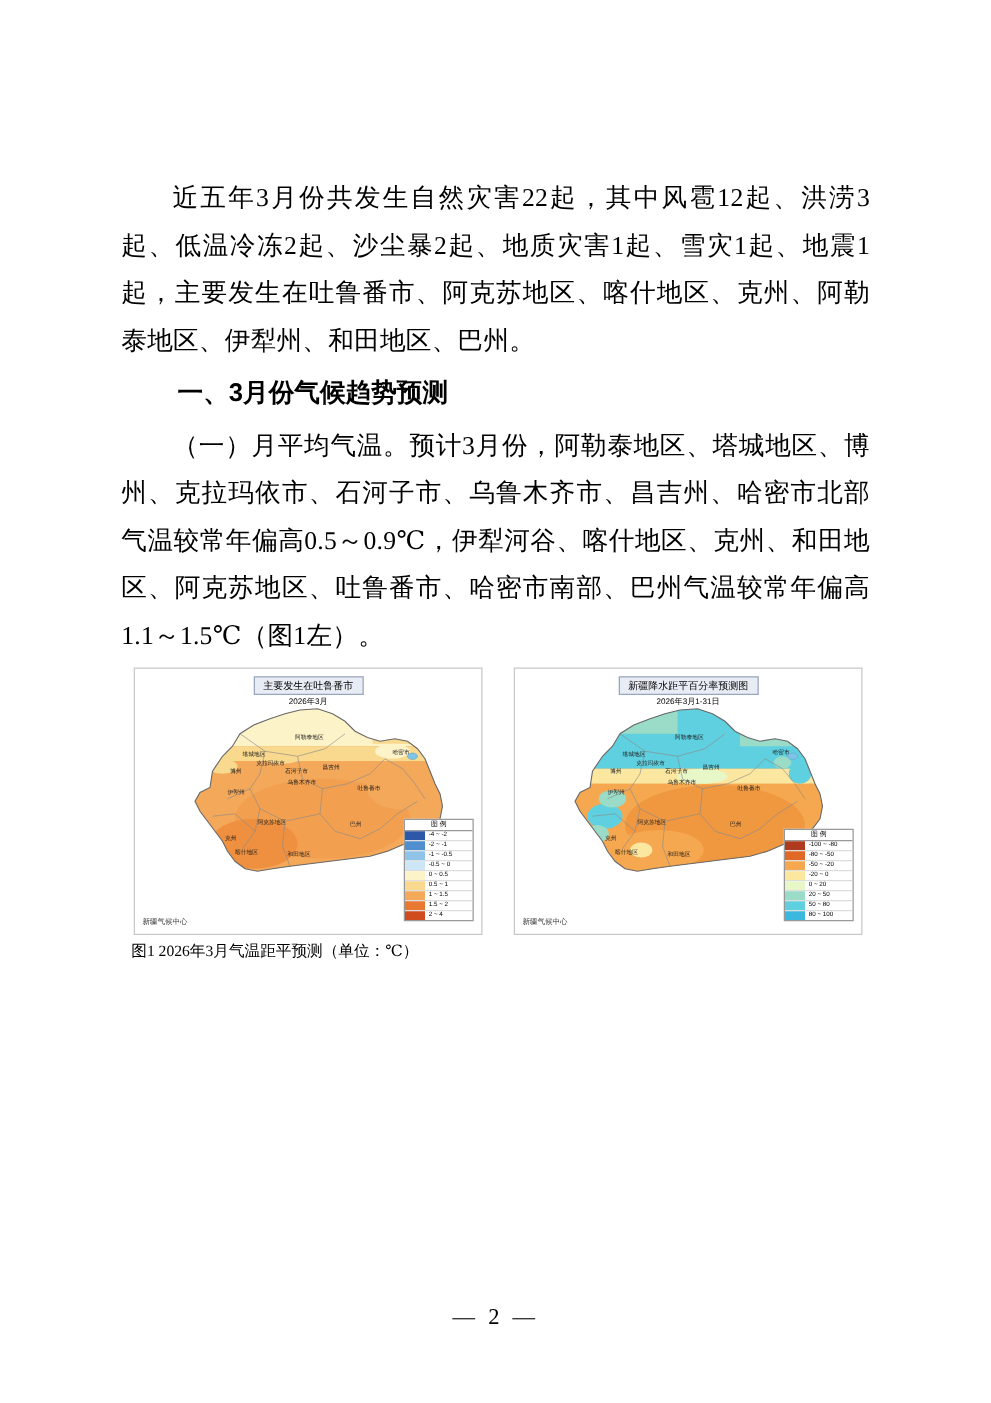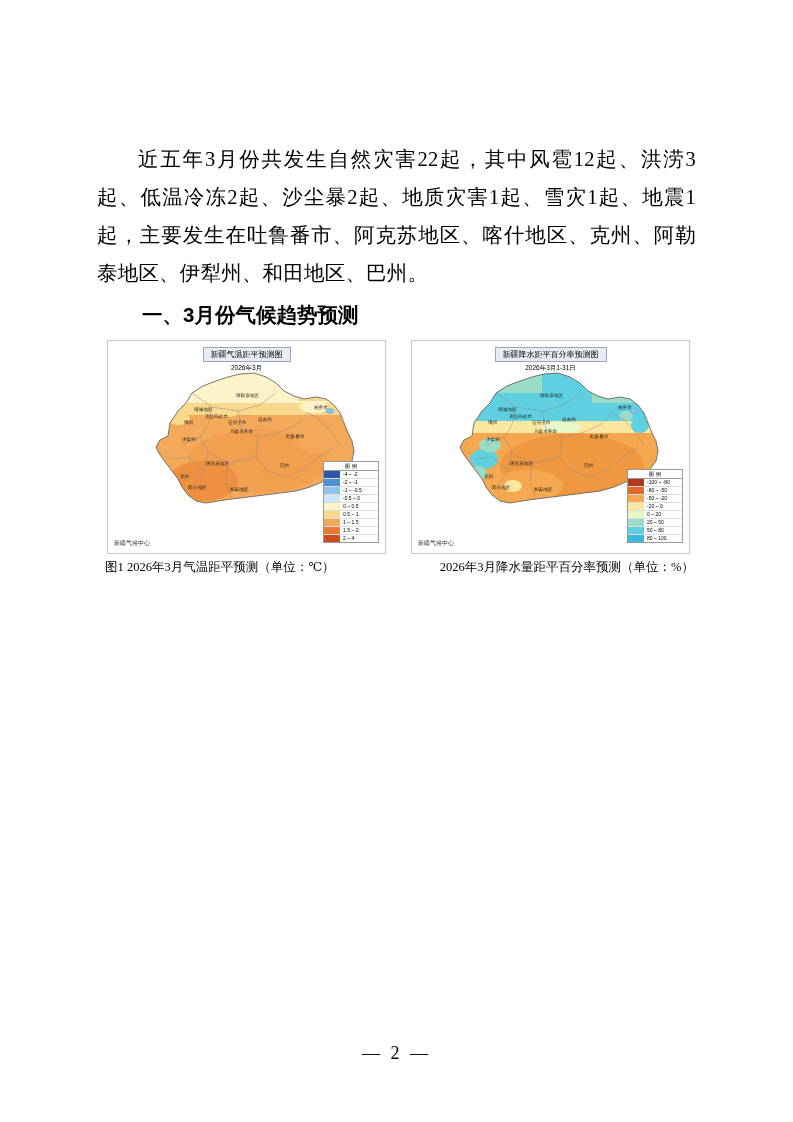--- a/index.html
+++ b/index.html
@@ -154,26 +154,27 @@
 </style>
 </head>
 <body>
 
 <div class="page">
 
   <p class="para">近五年3月份共发生自然灾害22起，其中风雹12起、洪涝3起、低温冷冻2起、沙尘暴2起、地质灾害1起、雪灾1起、地震1起，主要发生在吐鲁番市、阿克苏地区、喀什地区、克州、阿勒泰地区、伊犁州、和田地区、巴州。</p>
 
   <p class="heading">一、3月份气候趋势预测</p>
 
+  <p class="para">（一）月平均气温。预计3月份，阿勒泰地区、塔城地区、博州、克拉玛依市、石河子市、乌鲁木齐市、昌吉州、哈密市北部气温较常年偏高0.5～0.9℃，伊犁河谷、喀什地区、克州、和田地区、阿克苏地区、吐鲁番市、哈密市南部、巴州气温较常年偏高1.1～1.5℃（图1左）。</p>
 
   <div class="figure-row">
 
     <div class="figure-box">
       <div class="map-title">
-        <span class="t1">新疆气温距平预测图</span>
+        <span class="t1">主要发生在吐鲁番市</span>
         <span class="t2">2026年3月</span>
       </div>
 
       <svg class="map-svg" width="277" height="212" viewBox="0 0 277 212">
         <defs>
           <clipPath id="xjclipL">
             <path d="M60,95 L62,82 L70,70 L78,62 L84,52 L95,45 L108,40 L120,36 L132,33 L146,32 L158,36 L168,42 L176,50 L186,55 L196,58 L208,56 L218,58 L226,64 L232,72 L236,82 L240,92 L244,100 L246,110 L244,120 L238,128 L228,134 L216,140 L202,146 L188,150 L172,152 L156,154 L140,156 L124,158 L110,160 L98,162 L88,160 L80,154 L74,146 L70,138 L64,130 L58,122 L52,114 L48,106 L52,99 Z"></path>
           </clipPath>
         </defs>
 
@@ -377,19 +378,18 @@
         <div class="lg-row">
             <span class="sw" style="background:#3ab8dd"></span>
             <span class="lb">80 ~ 100</span>
           </div>
       </div>
     </div>
   </div>
 
   <div class="caption-row">
     <span class="cap">图1  2026年3月气温距平预测（单位：℃）</span>
-    <span class="cap">2026年3月降水量距平百分率预测（单位：%）</span>
   </div>
 
 
 </div>
 
 <div class="pagenum">— 2 —</div>
 
 </body></html>

